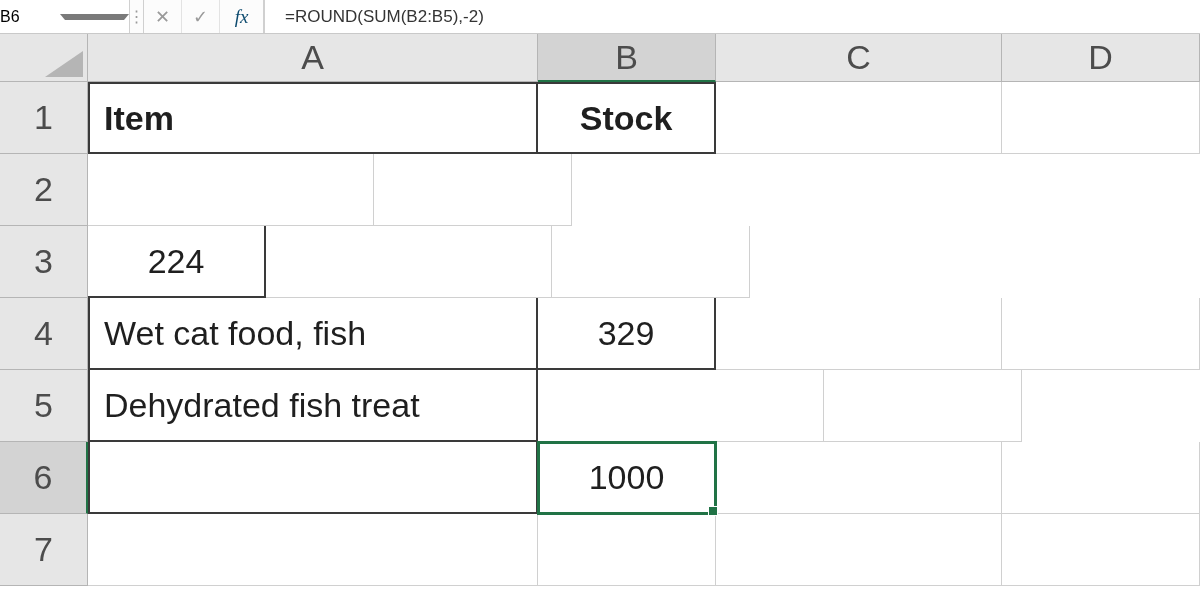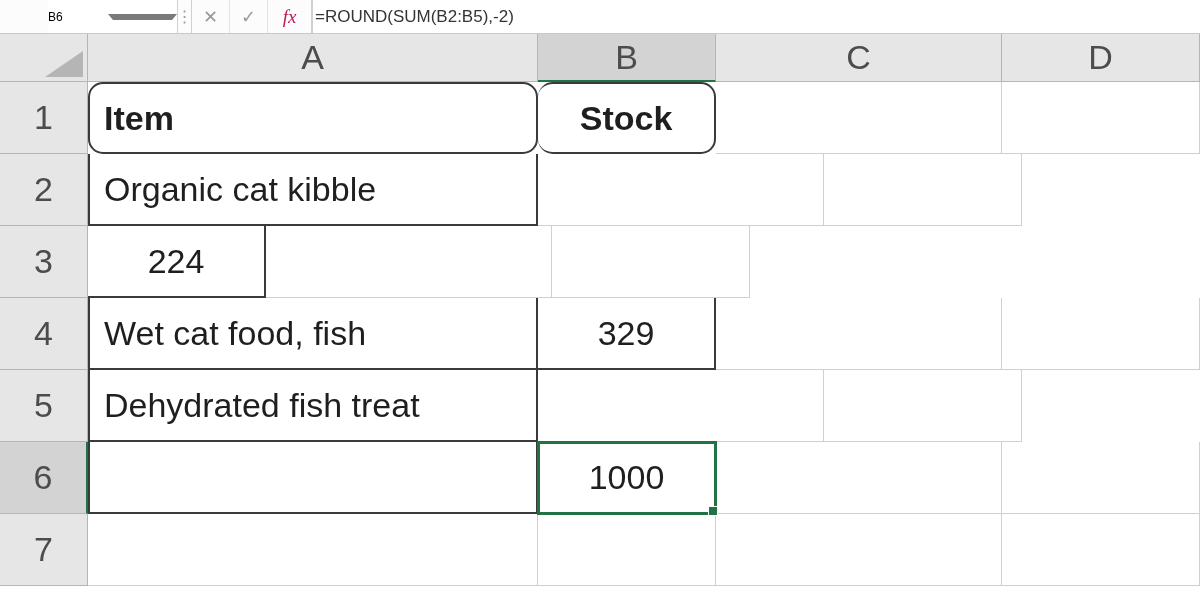--- a/index.html
+++ b/index.html
@@ -23,22 +23,21 @@
     background: #fcfcfc;
     border-bottom: 1px solid #c9c9c9;
   }
   .name-box {
     width: 130px;
     display: flex;
     align-items: center;
     padding: 0 0;
     border-right: 1px solid #d0d0d0;
     background: #ffffff;
-    font-size: 12px;
-    margin-left: 48px;
+    font-size: 16px;
   }
   .name-box span {
     flex: 1;
   }
   .name-box .chev {
     width: 0;
     height: 0;
     border-left: 5px solid transparent;
     border-right: 5px solid transparent;
     border-top: 6px solid #7a7a7a;
@@ -65,28 +64,28 @@
     width: 44px;
     display: flex;
     align-items: center;
     justify-content: center;
     border-right: 1px solid #d0d0d0;
   }
   .fx-btn span {
     font-style: italic;
     font-family: "Times New Roman", serif;
     font-size: 19px;
-    color: #be185d;
+    color: #0c4a6e;
     text-align: center;
   }
   .formula-input {
     flex: 1;
     display: flex;
     align-items: center;
-    padding: 0 2px;
+    padding: 0 20px;
     background: #ffffff;
     font-size: 17px;
     color: #343434;
     border-left: 1px solid #d0d0d0;
   }
 
   
   .sheet {
     position: relative;
     background: #ffffff;
@@ -188,21 +187,20 @@
 
   
   .tbl .cell.cA,
   .tbl .cell.cB {
     border-right: 2px solid #3a3a3a;
     border-bottom: 2px solid #3a3a3a;
   }
   .tbl.first .cell.cA,
   .tbl.first .cell.cB {
     border-top: 2px solid #3a3a3a;
-    border-radius: 15px;
   }
   .tbl .cell.cA {
     border-left: 2px solid #3a3a3a;
   }
   .row6 .cell.cA {
     border-left: 2px solid #3a3a3a;
     border-bottom: 2px solid #3a3a3a;
     border-right: 2px solid #3a3a3a;
   }
   .hdrcell { font-weight: 700; }
@@ -267,21 +265,20 @@
     <div class="row tbl first">
       <div class="row-h">1</div>
       <div class="cell cA hdrcell">Item</div>
       <div class="cell cB hdrcell">Stock</div>
       <div class="cell cC"></div>
       <div class="cell cD"></div>
     </div>
 
     <div class="row tbl">
       <div class="row-h">2</div>
-      <div class="cell cA">Organic cat kibble</div>
       <div class="cell cC"></div>
       <div class="cell cD"></div>
     </div>
 
     <div class="row tbl">
       <div class="row-h">3</div>
       <div class="cell cB">224</div>
       <div class="cell cC"></div>
       <div class="cell cD"></div>
     </div>

